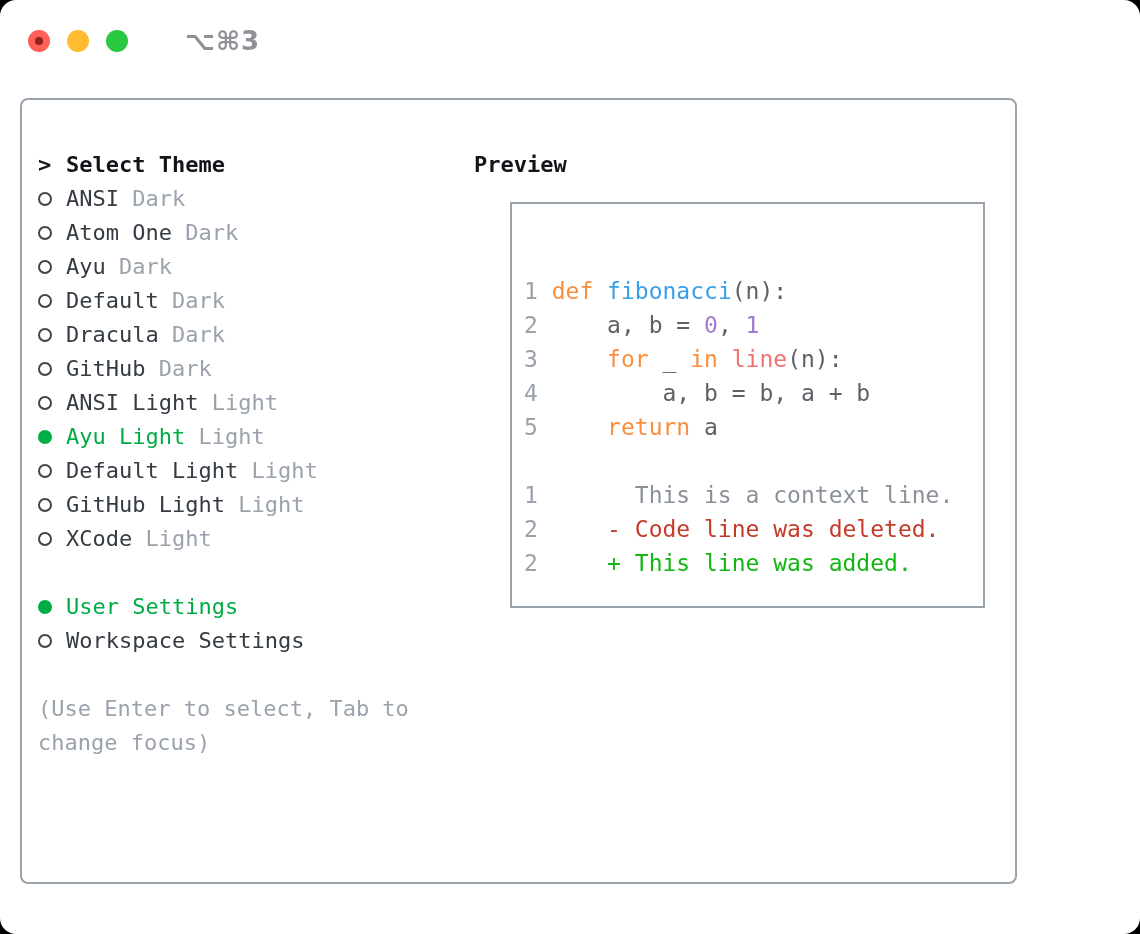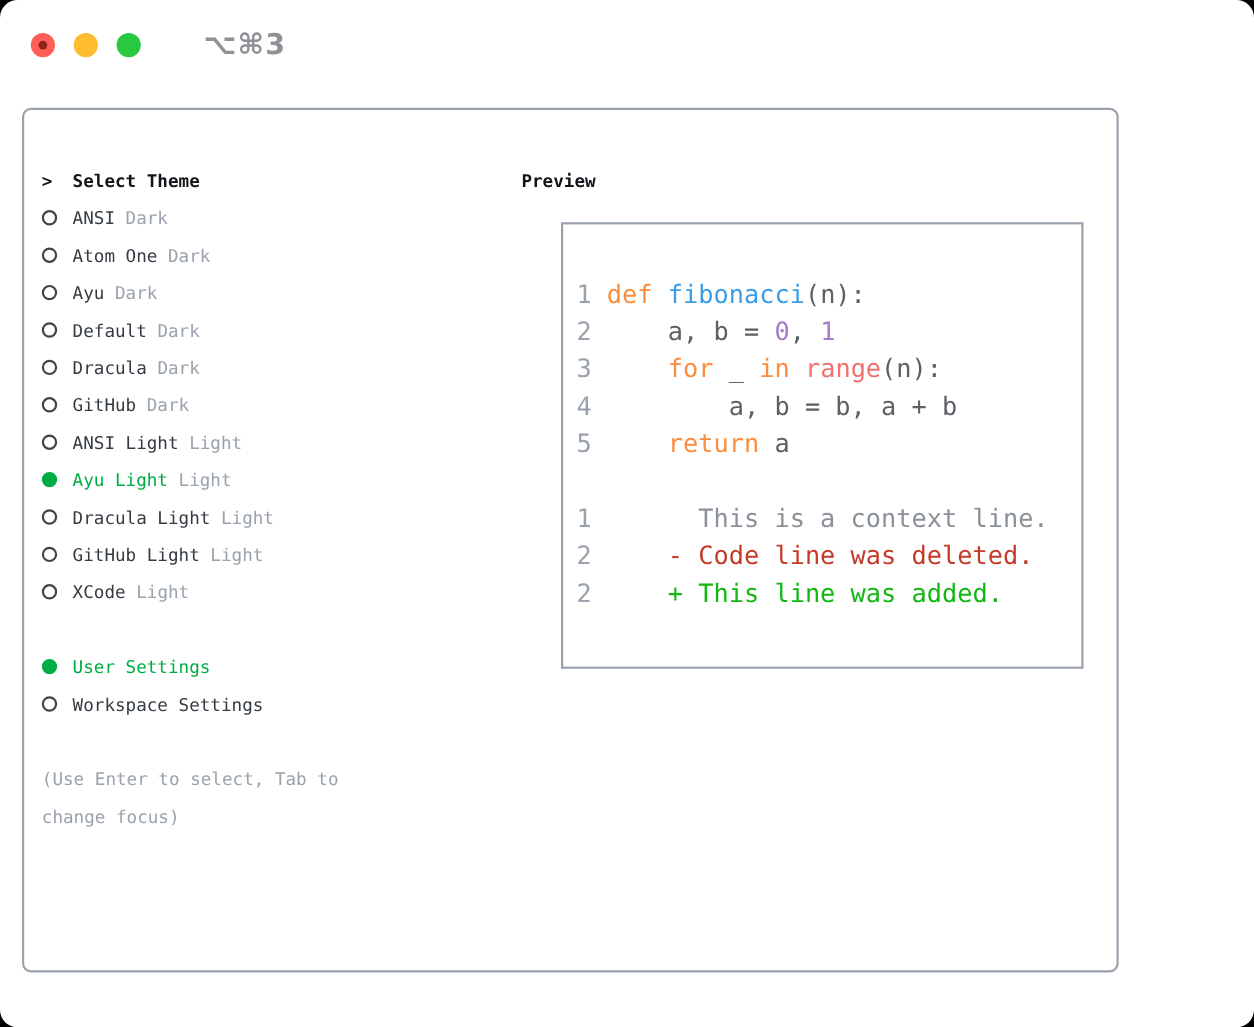--- a/index.html
+++ b/index.html
@@ -20,21 +20,21 @@
   .tl .dot{position:absolute;left:7px;top:7px;width:8px;height:8px;border-radius:50%;background:#8f2318;}
   .win-title{
     margin-left:40px;font-family:"DejaVu Sans",sans-serif;font-weight:bold;
     font-size:26px;color:#8f9196;letter-spacing:1px;
   }
   
   .panel{
     position:absolute;left:20px;top:98px;width:993px;height:782px;
     border:2px solid var(--border-gray,#9aa2ad);border-radius:8px;background:#fff;
   }
-  .row{height:34px;line-height:34px;white-space:pre;font-size:16px;}
+  .row{height:34px;line-height:34px;white-space:pre;font-size:22px;}
   .left-col{position:absolute;left:16px;top:48px;}
   .cell{display:inline-block;width:28px;}
   .caret{font-weight:bold;color:#111418;}
   .hdr{font-weight:bold;color:#111418;}
   .marker{display:inline-block;width:28px;}
   .circle{
     display:inline-block;width:14px;height:14px;border-radius:50%;
     border:2px solid #3f454d;box-sizing:border-box;vertical-align:middle;margin-top:-3px;
   }
   .circle.filled{border-color:var(--accent-green,#00ad45);background:var(--accent-green,#00ad45);}
@@ -43,21 +43,21 @@
   .variant{color:var(--muted-gray,#9aa2ac);}
   .apply-hdr{color:#1a1d21;margin-left:28px;}
   .opt-label{color:#353b42;}
   .opt.selected .opt-label{color:var(--accent-green,#00ad45);}
   .help{color:var(--muted-gray,#9aa2ac);}
   
   .preview-title{position:absolute;left:452px;top:48px;}
   .preview-box{
     position:absolute;left:488px;top:102px;width:475px;height:406px;
     border:2px solid var(--border-gray,#9aa2ad);box-sizing:border-box;
-    padding:47px 0 0 12px;background:#fff;overflow:hidden;
+    padding:70px 0 0 12px;background:#fff;overflow:hidden;
   }
   .code-row{height:34px;line-height:34px;white-space:pre;font-size:23px;}
   .c-num{color:var(--muted-gray,#9aa2ac);}
   .c-kw{color:var(--code-orange,#fa8d3e);}
   .c-fn{color:var(--code-blue,#399ee6);}
   .c-lit{color:var(--code-purple,#a37acc);}
   .c-call{color:var(--code-coral,#f07171);}
   .c-fg{color:var(--code-fg,#5c6166);}
   .c-ctx{color:var(--context-gray,#8a9199);}
   .c-del{color:var(--diff-red,#c43b2a);}
@@ -84,21 +84,21 @@
 
       <div>
           <div class="row theme-row"><span class="marker"><span class="circle"></span></span><span class="tname">ANSI</span><span class="variant"> Dark</span></div>
           <div class="row theme-row"><span class="marker"><span class="circle"></span></span><span class="tname">Atom One</span><span class="variant"> Dark</span></div>
           <div class="row theme-row"><span class="marker"><span class="circle"></span></span><span class="tname">Ayu</span><span class="variant"> Dark</span></div>
           <div class="row theme-row"><span class="marker"><span class="circle"></span></span><span class="tname">Default</span><span class="variant"> Dark</span></div>
           <div class="row theme-row"><span class="marker"><span class="circle"></span></span><span class="tname">Dracula</span><span class="variant"> Dark</span></div>
           <div class="row theme-row"><span class="marker"><span class="circle"></span></span><span class="tname">GitHub</span><span class="variant"> Dark</span></div>
           <div class="row theme-row"><span class="marker"><span class="circle"></span></span><span class="tname">ANSI Light</span><span class="variant"> Light</span></div>
           <div class="row theme-row selected"><span class="marker"><span class="circle filled"></span></span><span class="tname">Ayu Light</span><span class="variant"> Light</span></div>
-          <div class="row theme-row"><span class="marker"><span class="circle"></span></span><span class="tname">Dracula Light</span><span class="variant"> Light</span></div>
+          <div class="row theme-row"><span class="marker"><span class="circle"></span></span><span class="tname">Default Light</span><span class="variant"> Light</span></div>
           <div class="row theme-row"><span class="marker"><span class="circle"></span></span><span class="tname">GitHub Light</span><span class="variant"> Light</span></div>
           <div class="row theme-row"><span class="marker"><span class="circle"></span></span><span class="tname">XCode</span><span class="variant"> Light</span></div>
         </div>
 
       <div class="row"></div>
 
       <div>
           <div class="row opt selected"><span class="marker"><span class="circle filled"></span></span><span class="opt-label">User Settings</span></div>
           <div class="row opt"><span class="marker"><span class="circle"></span></span><span class="opt-label">Workspace Settings</span></div>
         </div>
@@ -107,21 +107,21 @@
       <div class="row help">(Use Enter to select, Tab to</div>
       <div class="row help">change focus)</div>
     </div>
 
     <div class="row preview-title hdr">Preview</div>
 
     <div class="preview-box">
       <div>
           <div class="code-row"><span class="c-num">1 </span><span class="c-kw">def</span><span class="c-fg"> </span><span class="c-fn">fibonacci</span><span class="c-fg">(n):</span></div>
           <div class="code-row"><span class="c-num">2</span><span class="c-fg">     a, b = </span><span class="c-lit">0</span><span class="c-fg">, </span><span class="c-lit">1</span></div>
-          <div class="code-row"><span class="c-num">3</span><span class="c-fg">     </span><span class="c-kw">for</span><span class="c-fg"> _ </span><span class="c-kw">in</span><span class="c-fg"> </span><span class="c-call">range</span><span class="c-fg">(n):</span></div>
+          <div class="code-row"><span class="c-num">3</span><span class="c-fg">     </span><span class="c-kw">for</span><span class="c-fg"> _ </span><span class="c-kw">in</span><span class="c-fg"> </span><span class="c-call">line</span><span class="c-fg">(n):</span></div>
           <div class="code-row"><span class="c-num">4</span><span class="c-fg">         a, b = b, a + b</span></div>
           <div class="code-row"><span class="c-num">5</span><span class="c-fg">     </span><span class="c-kw">return</span><span class="c-fg"> a</span></div>
           <div class="code-row"></div>
           <div class="code-row"><span class="c-num">1</span><span class="c-ctx">       This is a context line.</span></div>
           <div class="code-row"><span class="c-num">2</span><span class="c-del">     - Code line was deleted.</span></div>
           <div class="code-row"><span class="c-num">2</span><span class="c-add">     + This line was added.</span></div>
         </div>
     </div>
 
   </div>

